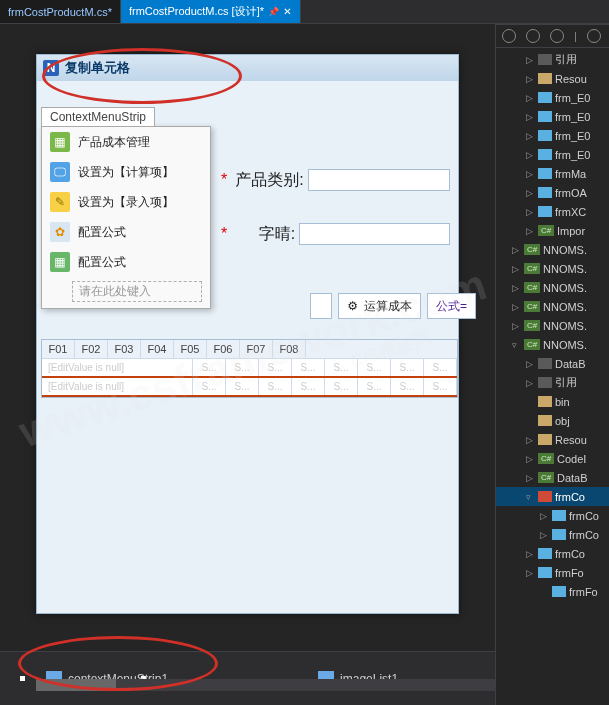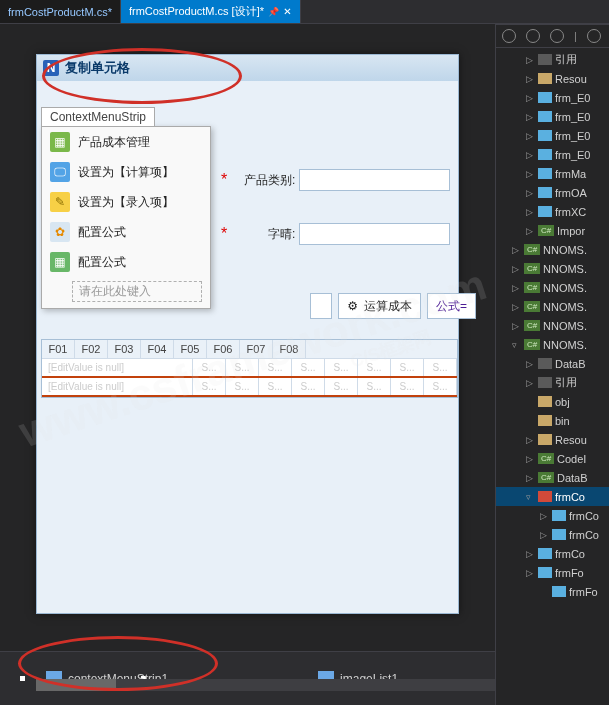--- a/index.html
+++ b/index.html
@@ -10,21 +10,21 @@
 .tab .pin{color:#fff;font-size:9px}
 .tab .x{color:#fff;font-size:10px;cursor:pointer}
 .main{display:flex;height:calc(100% - 24px)}
 .designer-col{flex:0 0 495px;background:#1e1e1e;display:flex;flex-direction:column;position:relative}
 .canvas-area{flex:1;background:#252526;padding:30px 36px 4px 36px;position:relative;overflow:hidden}
 .win{background:#e8f0f8;border:1px solid #9bb8d3;width:100%;height:560px;position:relative;box-shadow:0 0 8px rgba(0,0,0,.5)}
 .win-title{background:linear-gradient(#d8e6f2,#bfd6ea);height:26px;display:flex;align-items:center;padding:0 6px;gap:6px;color:#0a3a6a;font-size:13px;font-weight:600}
 .nicon{width:16px;height:16px;background:#2962b8;color:#fff;font-weight:bold;font-size:12px;display:flex;align-items:center;justify-content:center;border-radius:2px}
 .win-body{padding:4px 4px;position:relative}
 .form-row{display:flex;align-items:center;gap:4px;padding-right:4px;height:30px;margin-left:180px}
-.form-lbl{font-size:12px;color:#222;min-width:60px;text-align:right}
+.form-lbl{font-size:16px;color:#222;min-width:60px;text-align:right}
 .req{color:#d00;margin-right:4px}
 .inp{background:#fff;border:1px solid #a7bfd6;height:22px;flex:1}
 .menu-wrap{position:absolute;top:26px;left:4px;z-index:50}
 .ctx-title{display:inline-block;background:#fff;border:1px solid #aaa;font-size:12px;color:#444;padding:2px 8px;border-bottom:none}
 .ctx-body{background:#f9f9f9;border:1px solid #aaa;width:170px;box-shadow:2px 2px 6px rgba(0,0,0,.25)}
 .mitem{display:flex;align-items:center;height:30px;gap:8px;padding:0 8px;font-size:12px;color:#222;cursor:default}
 .mico{width:20px;height:20px;display:flex;align-items:center;justify-content:center;border-radius:2px}
 .ic-copy{background:#7ab84a;color:#fff}
 .ic-calc{background:#52a3e6;color:#fff}
 .ic-pen{background:#f7d046;color:#8a6d00}
@@ -308,26 +308,26 @@
           <span>DataB</span>
         </div>
         <div class="tn l2">
           <span class="ar">▷</span>
           <span class="ti ref"></span>
           <span>引用</span>
         </div>
         <div class="tn l2">
           <span class="ar"></span>
           <span class="ti fld"></span>
-          <span>obj</span>
+          <span>bin</span>
         </div>
         <div class="tn l2">
           <span class="ar"></span>
           <span class="ti fld"></span>
-          <span>bin</span>
+          <span>obj</span>
         </div>
         <div class="tn l2">
           <span class="ar">▷</span>
           <span class="ti res"></span>
           <span>Resou</span>
         </div>
         <div class="tn l2">
           <span class="ar">▷</span>
           <span class="ti cs">C#</span>
           <span>CodeI</span>

